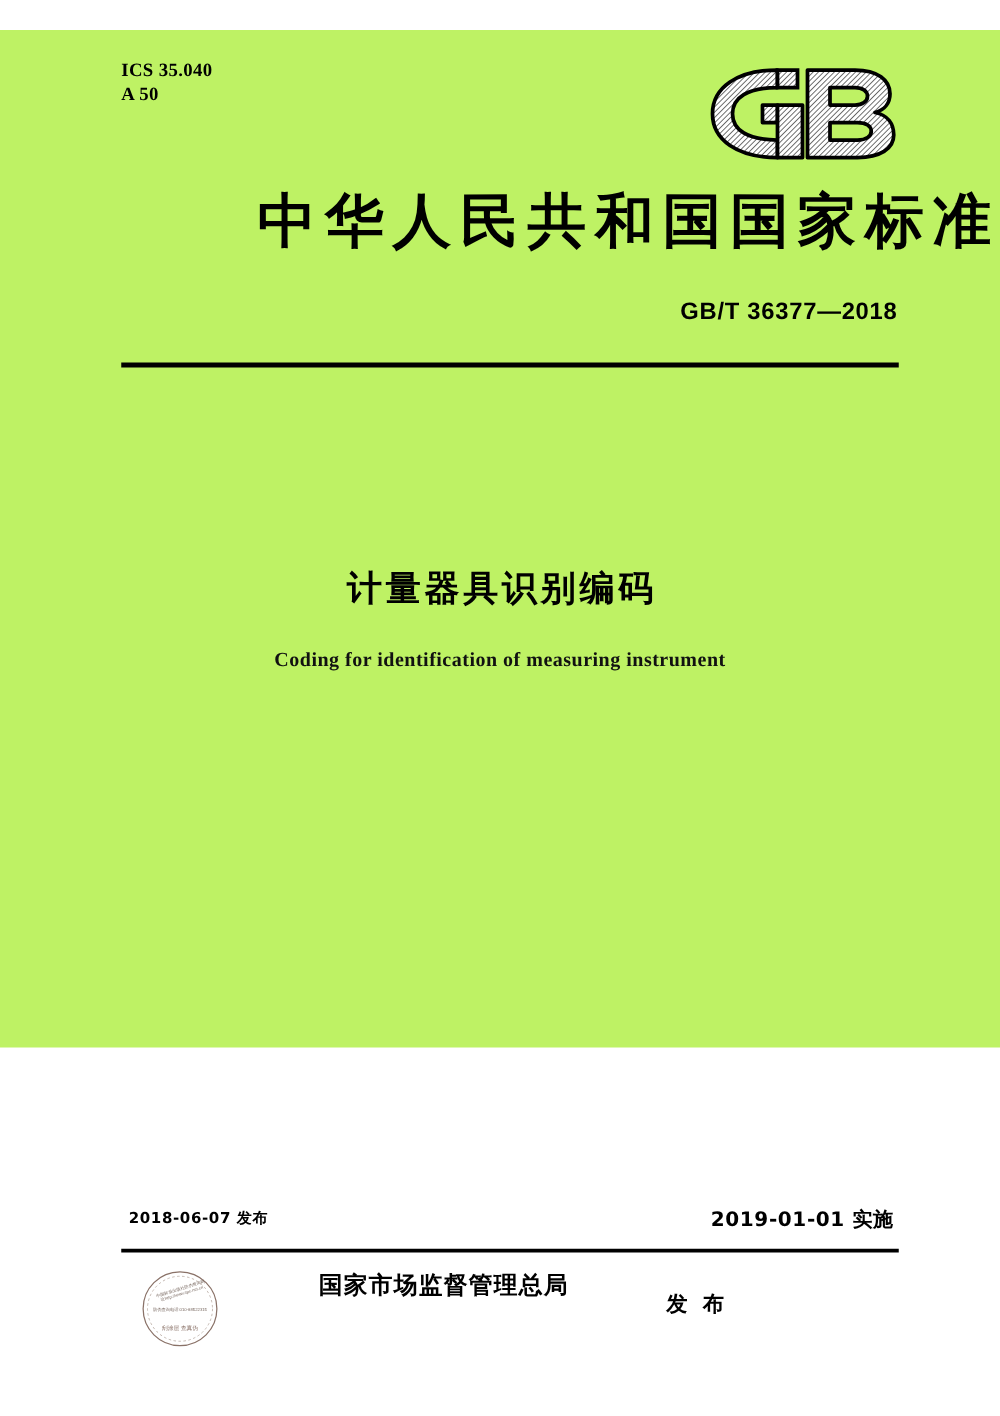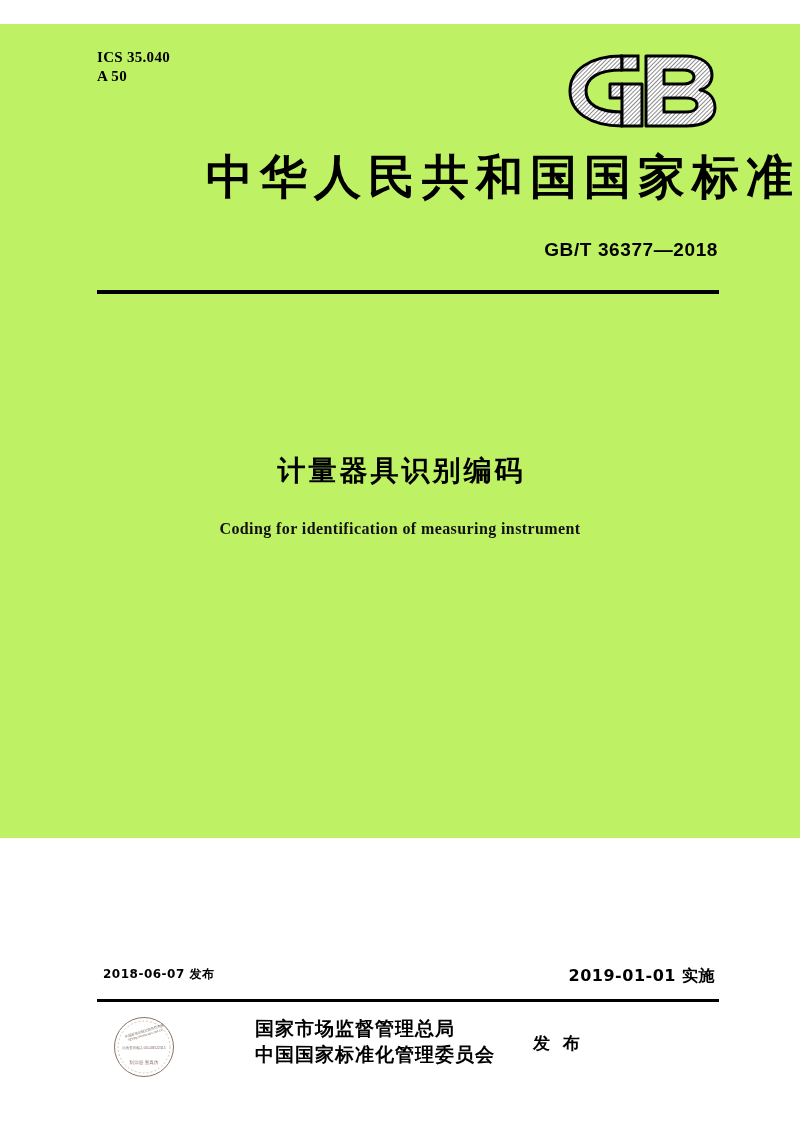--- a/index.html
+++ b/index.html
@@ -155,21 +155,21 @@
     font-family: "DejaVu Sans", sans-serif;
     font-weight: bold;
     font-size: 19px;
     line-height: 1.35;
     letter-spacing: 1px;
   }
   .issuer-publish {
     position: absolute;
     left: 533px;
     top: 1008px;
-    font-family: Liberation Sans, sans-serif;
+    font-family: Liberation Serif, serif;
     font-weight: bold;
     font-size: 17px;
     letter-spacing: 4px;
   }
 
   
   .seal {
     position: absolute;
     left: 113px;
     top: 992px;
@@ -245,17 +245,16 @@
     </svg>
     <div class="seal-text">
       <div class="seal-t1">中国标准出版社防伪查询网址http://www.spc.net.cn</div>
       <div class="seal-t2">防伪查询电话:010-68522315</div>
       <div class="seal-t3">刮涂层 查真伪</div>
     </div>
   </div>
 
   <div class="issuer">
     <div>国家市场监督管理总局</div>
-    <div>中国国家标准化管理委员会</div>
   </div>
   <div class="issuer-publish">发 布</div>
 
 </div>
 
 </body></html>

